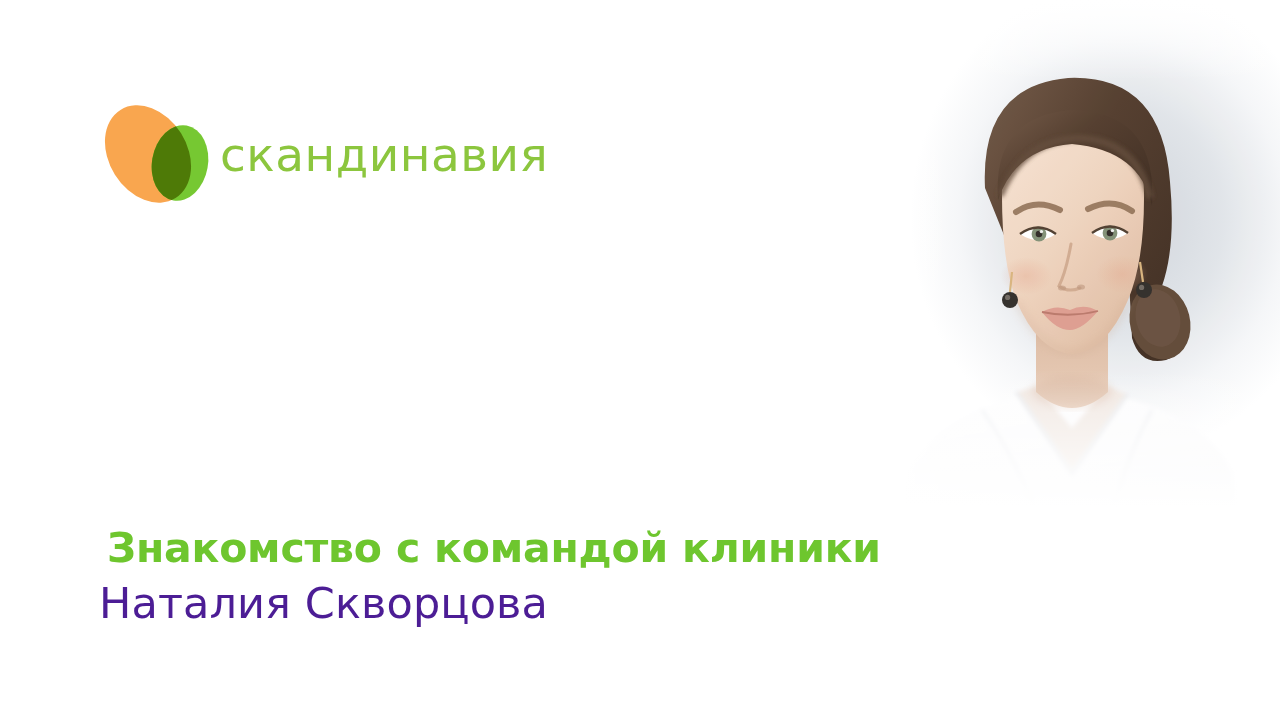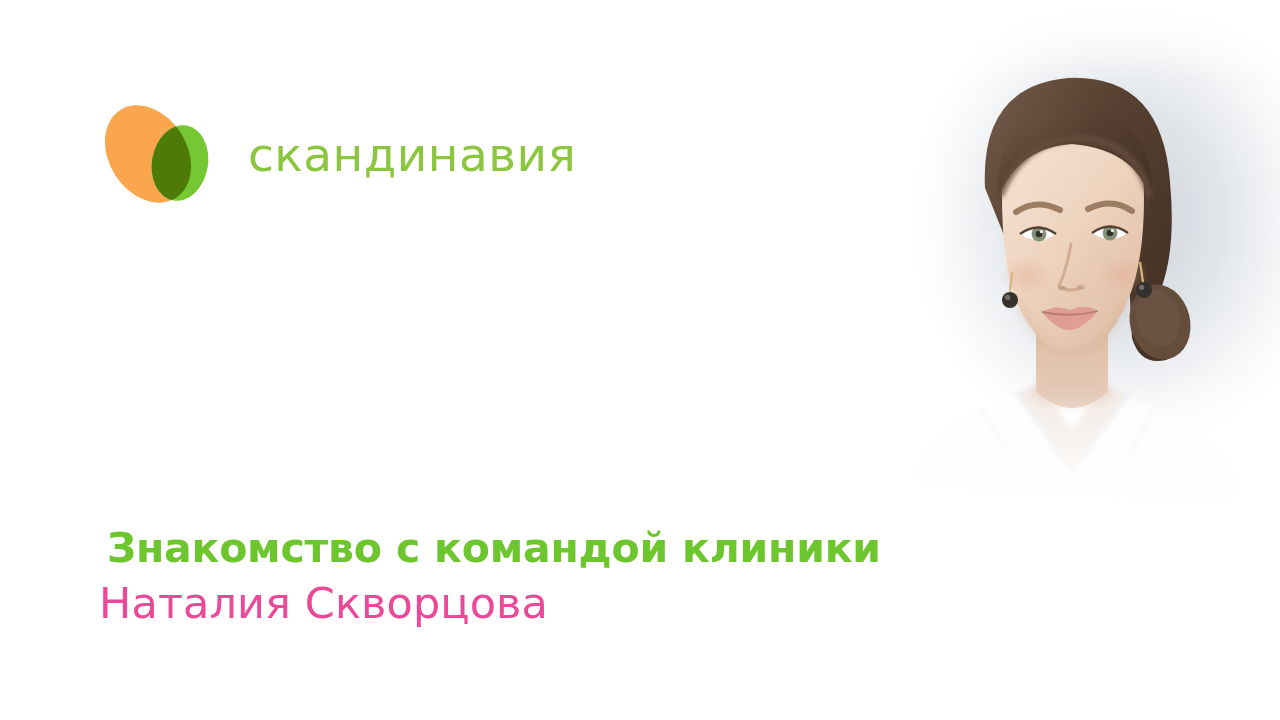--- a/index.html
+++ b/index.html
@@ -67,21 +67,20 @@
 
   .person { position: absolute; left: 0; top: 0; width: 440px; height: 560px; }
 
   
   .logo-block {
     position: absolute;
     left: 98px;
     top: 98px;
     display: flex;
     align-items: center;
-    gap: 28px;
   }
   .logo-mark { width: 122px; height: 112px; display: block; }
   .logo-word {
     font-family: "DejaVu Sans", sans-serif;
     font-size: 47px;
     font-weight: 400;
     letter-spacing: 0.5px;
     line-height: 1;
     white-space: nowrap;
   }
@@ -245,16 +244,16 @@
       </clipPath>
       <g clip-path="url(#clipOrange)">
         <ellipse cx="82" cy="65" rx="28" ry="38" transform="rotate(10 82 65)" fill="#4E7A07"></ellipse>
       </g>
     </svg>
     <div class="logo-word" style="color:#8CC63E">скандинавия</div>
   </div>
 
   <div class="text-block">
     <h1 class="headline" style="color:#6EC62E">Знакомство с командой клиники</h1>
-    <h2 class="subject-name" style="color:#ec4899">Наталия Скворцова</h2>
+    <h2 class="subject-name" style="color:#4c1d95">Наталия Скворцова</h2>
   </div>
 
 </div>
 
 </body></html>

